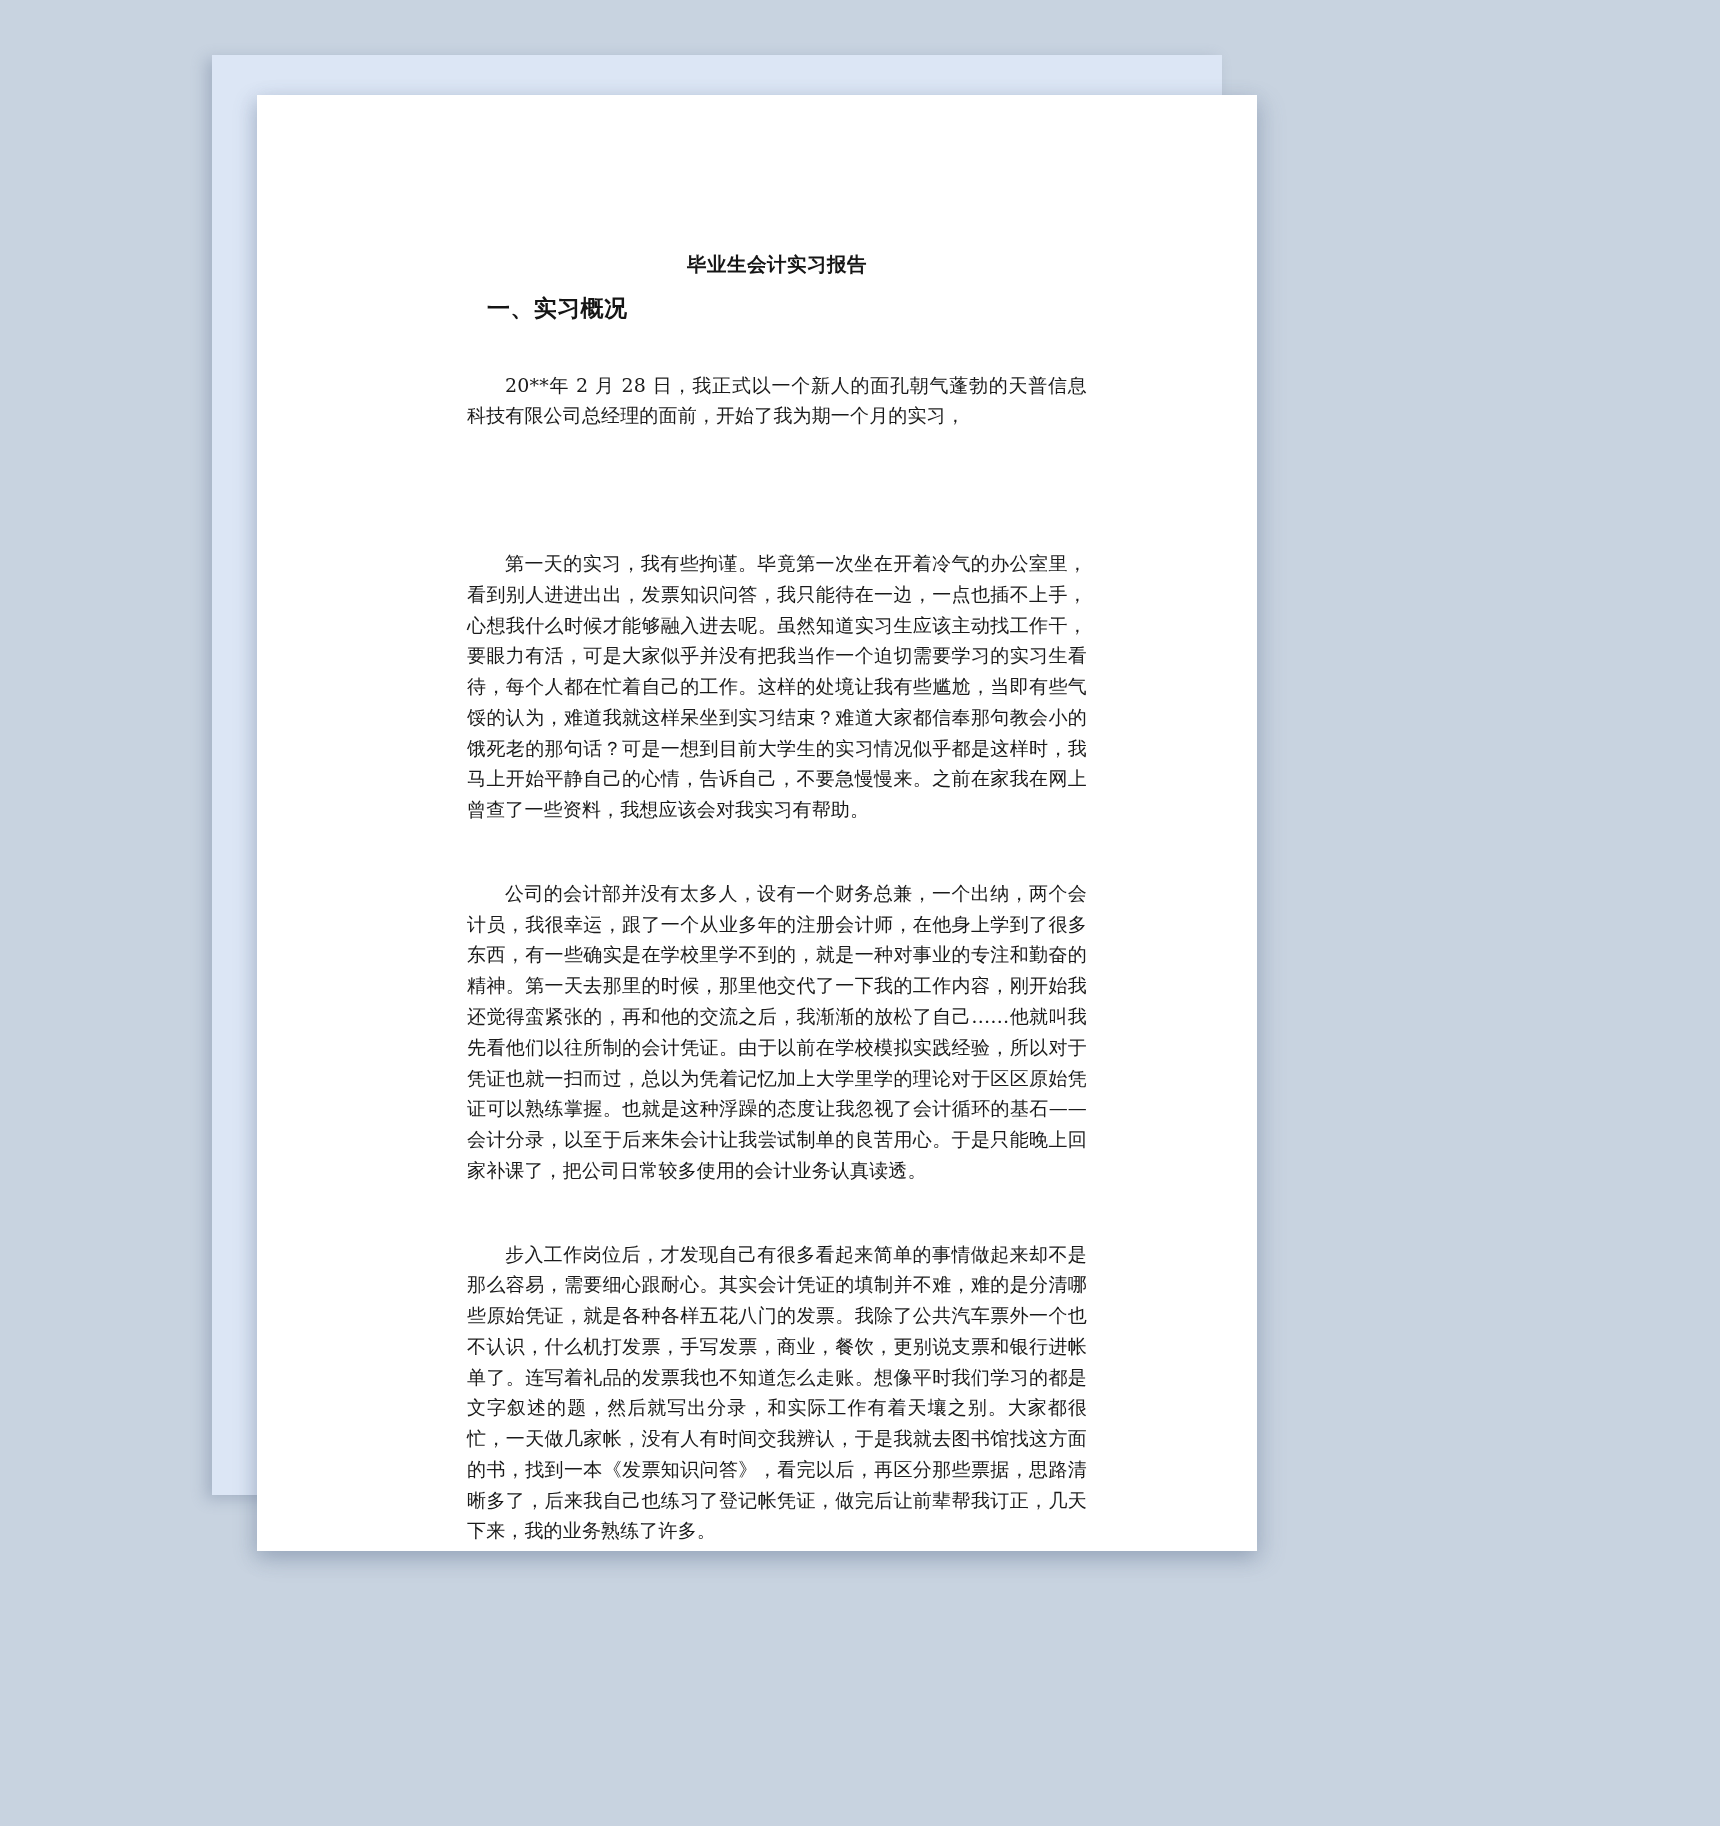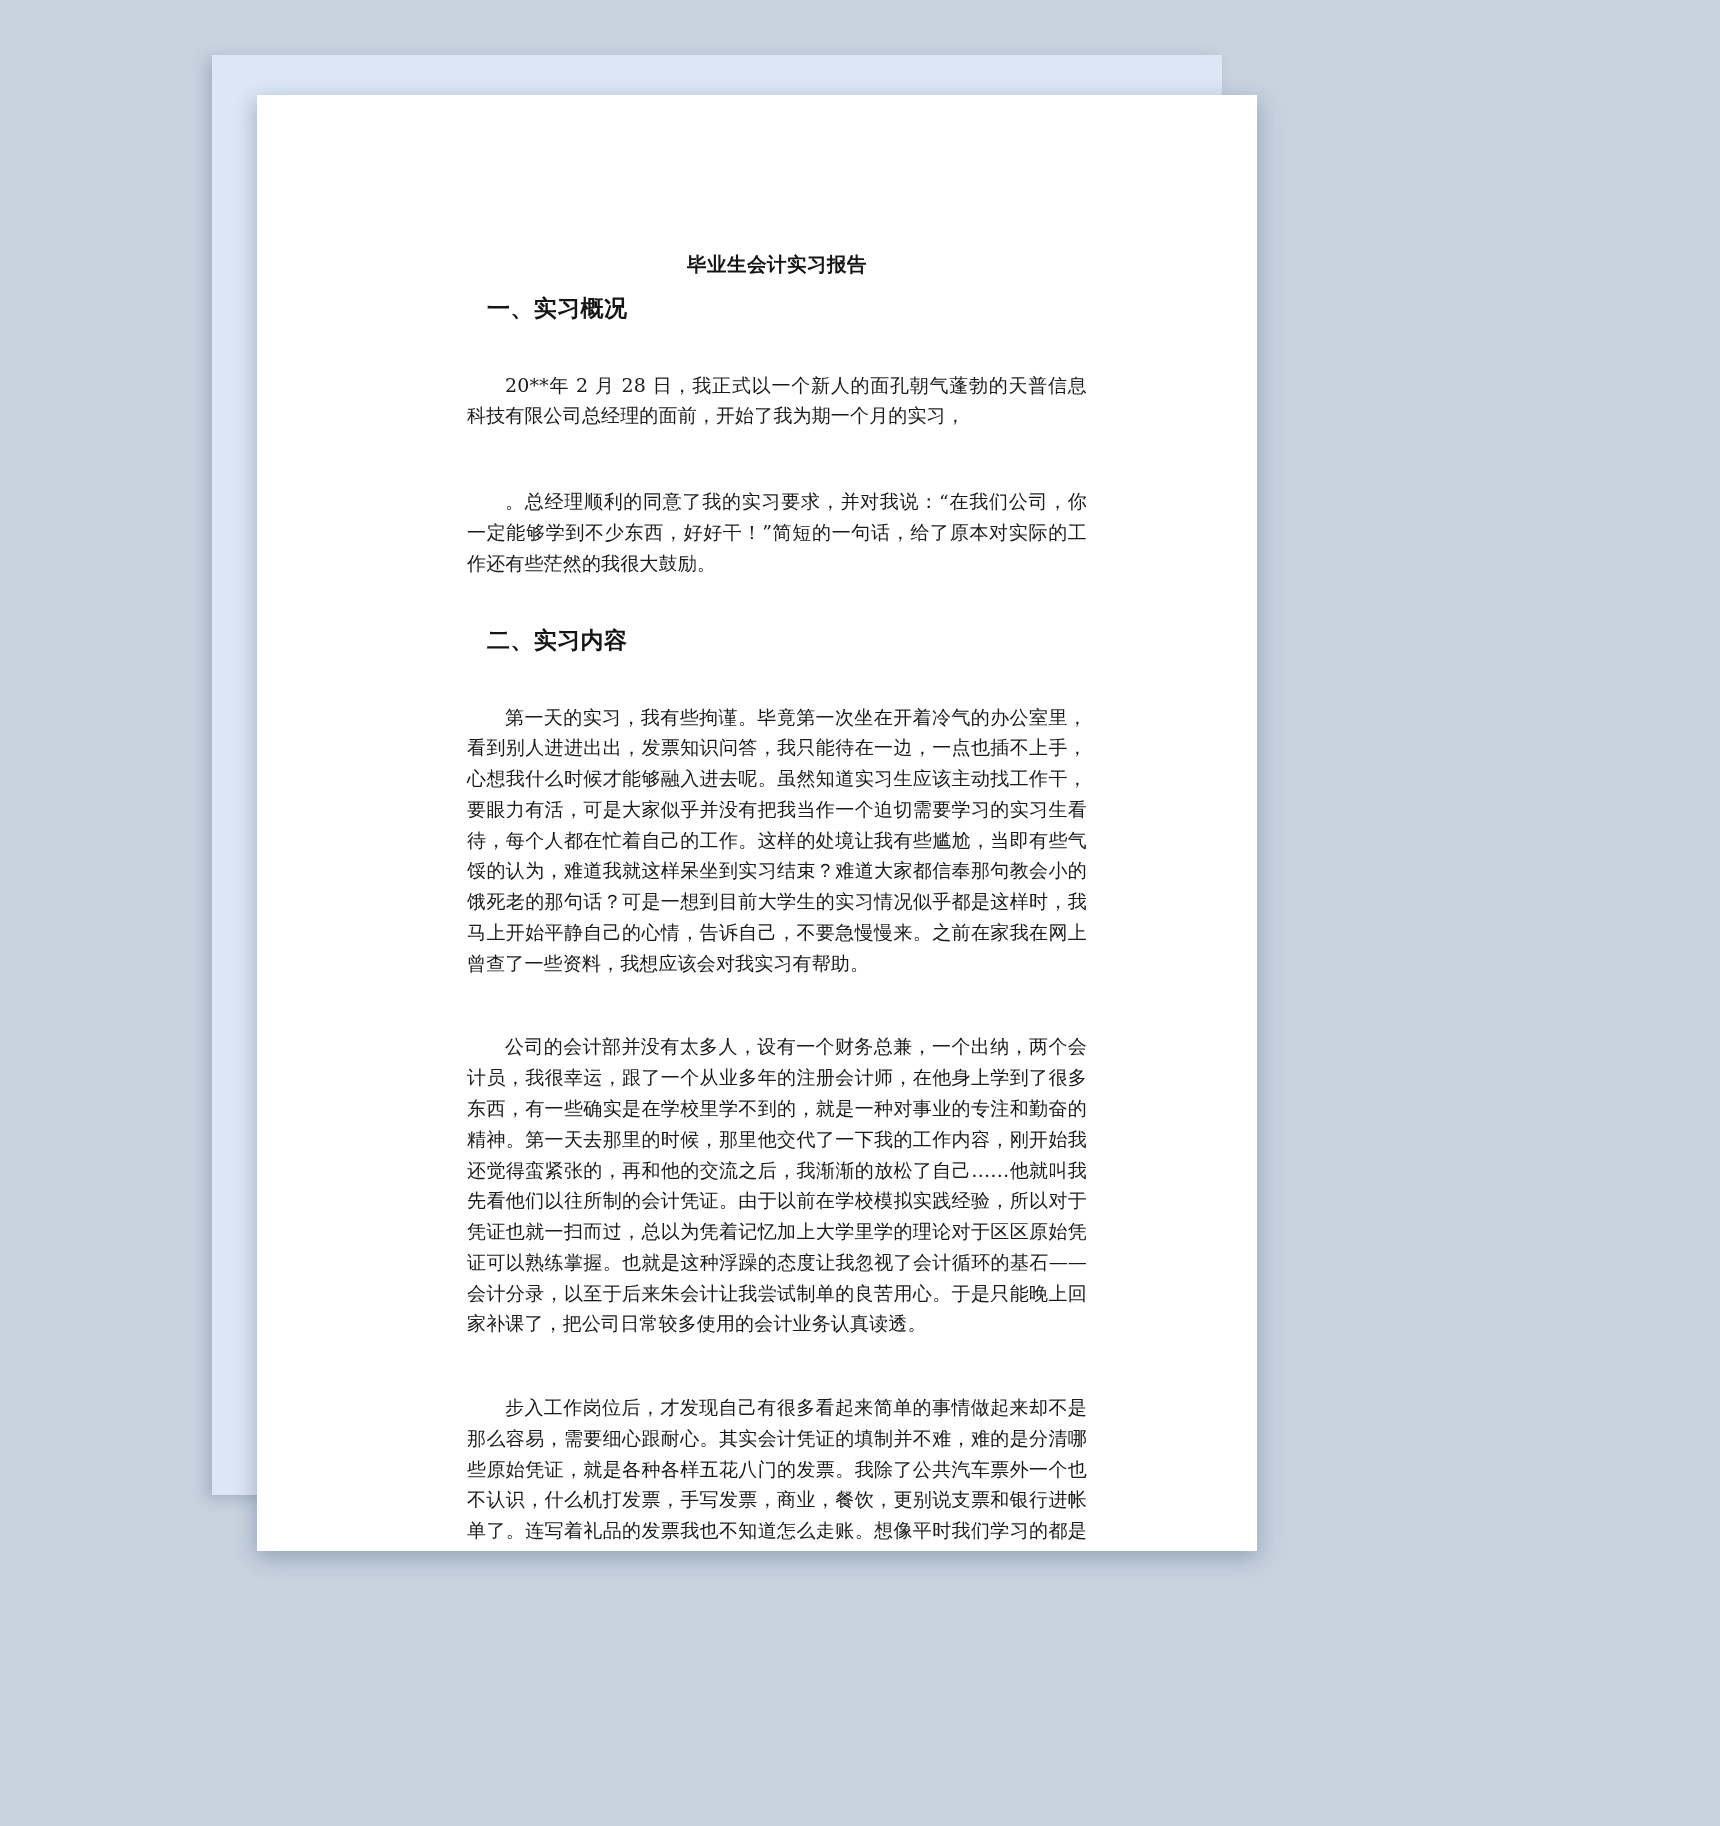--- a/index.html
+++ b/index.html
@@ -101,25 +101,23 @@
       <h1 class="doc-title">毕业生会计实习报告</h1>
 
       <p class="doc-heading">一、实习概况</p>
 
       <div class="gap-lg"></div>
 
       <p class="doc-para">20**年 2 月 28 日，我正式以一个新人的面孔朝气蓬勃的天普信息科技有限公司总经理的面前，开始了我为期一个月的实习，</p>
 
       <div class="gap-lg"></div>
 
-      <p class="doc-para">。总经理顺利的同意了我的实习要求，并对我说：“在我们公司，你一定能够学到不少东西，好好干！”简短的一句话，给了原本对实际的工作还有些茫然的我很大鼓励。</p>
 
       <div class="gap-lg"></div>
 
-      <p class="doc-heading">二、实习内容</p>
 
       <div class="gap-lg"></div>
 
       <p class="doc-para">第一天的实习，我有些拘谨。毕竟第一次坐在开着冷气的办公室里，看到别人进进出出，发票知识问答，我只能待在一边，一点也插不上手，心想我什么时候才能够融入进去呢。虽然知道实习生应该主动找工作干，要眼力有活，可是大家似乎并没有把我当作一个迫切需要学习的实习生看待，每个人都在忙着自己的工作。这样的处境让我有些尴尬，当即有些气馁的认为，难道我就这样呆坐到实习结束？难道大家都信奉那句教会小的饿死老的那句话？可是一想到目前大学生的实习情况似乎都是这样时，我马上开始平静自己的心情，告诉自己，不要急慢慢来。之前在家我在网上曾查了一些资料，我想应该会对我实习有帮助。</p>
 
       <div class="gap-md"></div>
 
       <p class="doc-para">公司的会计部并没有太多人，设有一个财务总兼，一个出纳，两个会计员，我很幸运，跟了一个从业多年的注册会计师，在他身上学到了很多东西，有一些确实是在学校里学不到的，就是一种对事业的专注和勤奋的精神。第一天去那里的时候，那里他交代了一下我的工作内容，刚开始我还觉得蛮紧张的，再和他的交流之后，我渐渐的放松了自己……他就叫我先看他们以往所制的会计凭证。由于以前在学校模拟实践经验，所以对于凭证也就一扫而过，总以为凭着记忆加上大学里学的理论对于区区原始凭证可以熟练掌握。也就是这种浮躁的态度让我忽视了会计循环的基石——会计分录，以至于后来朱会计让我尝试制单的良苦用心。于是只能晚上回家补课了，把公司日常较多使用的会计业务认真读透。</p>
 
       <div class="gap-md"></div>

